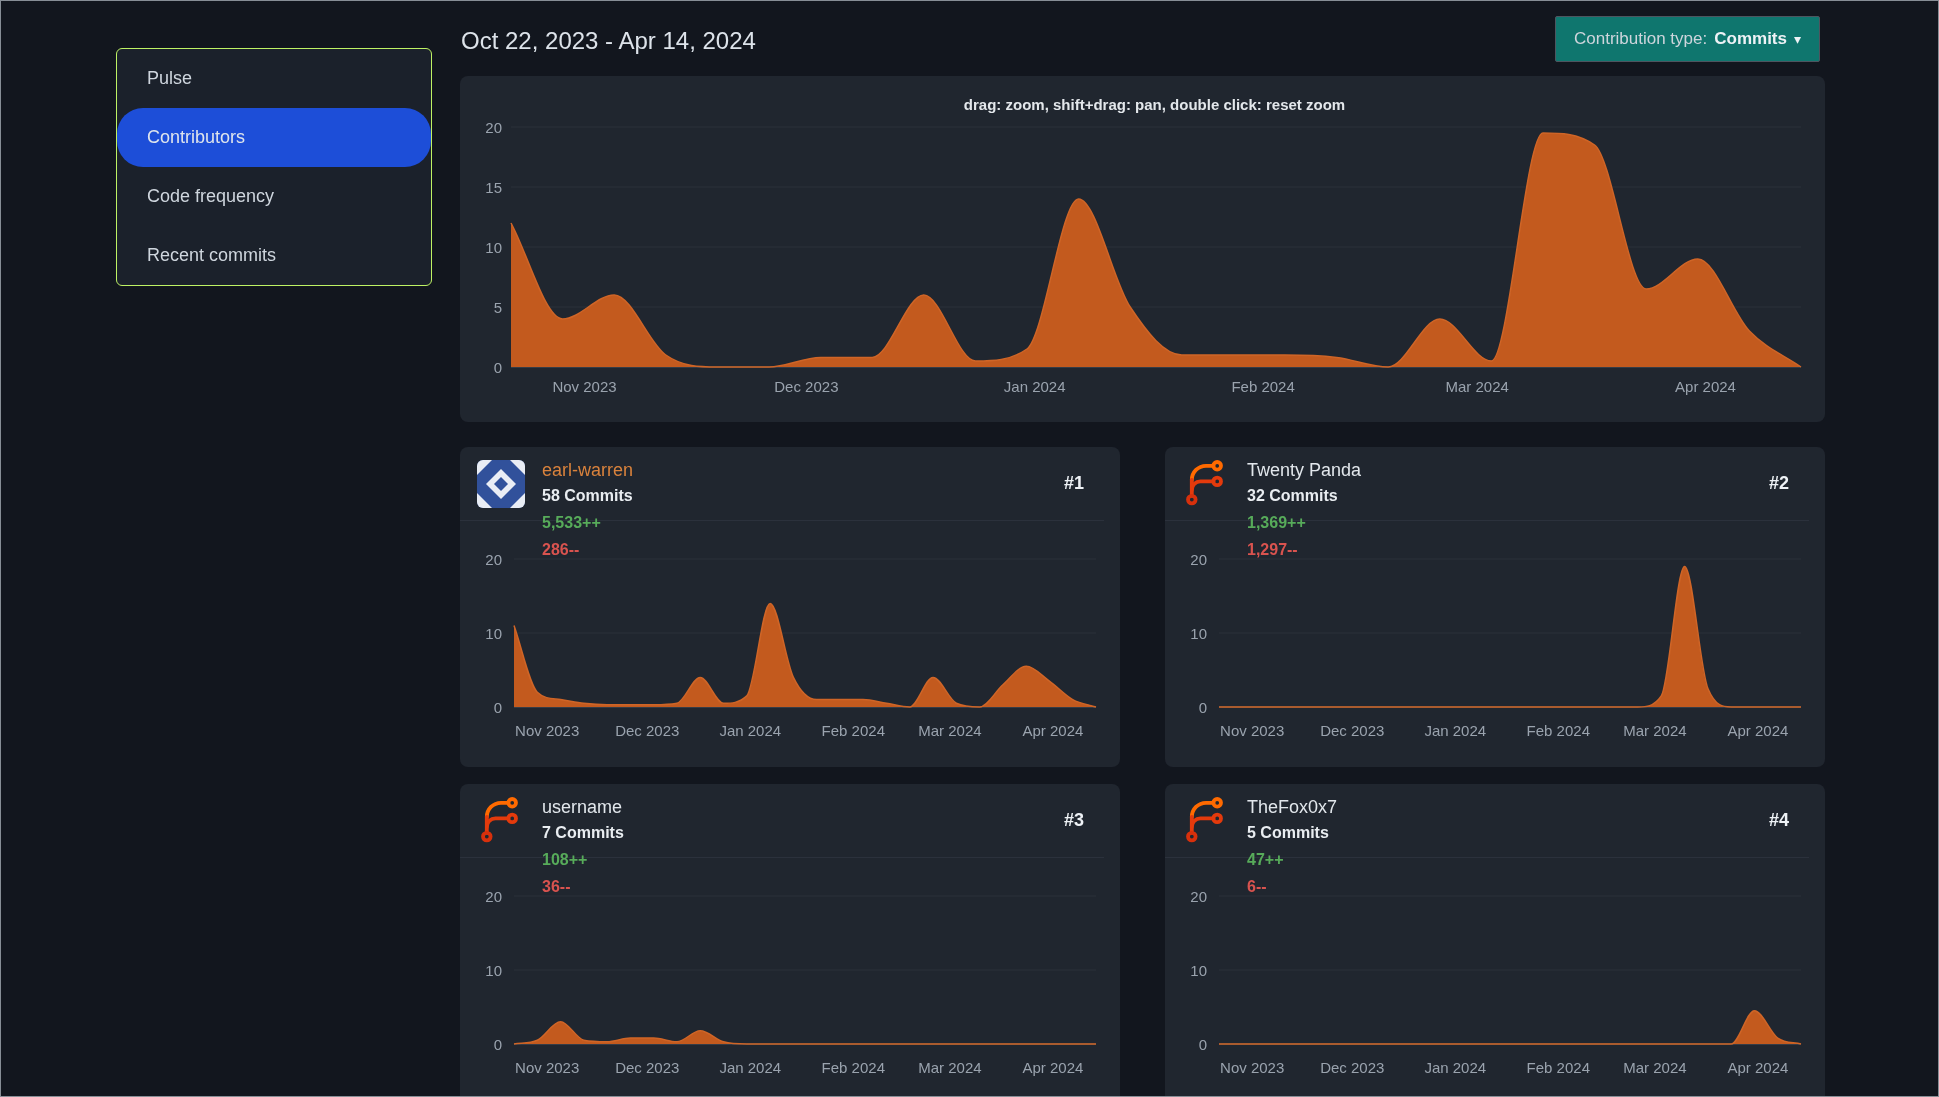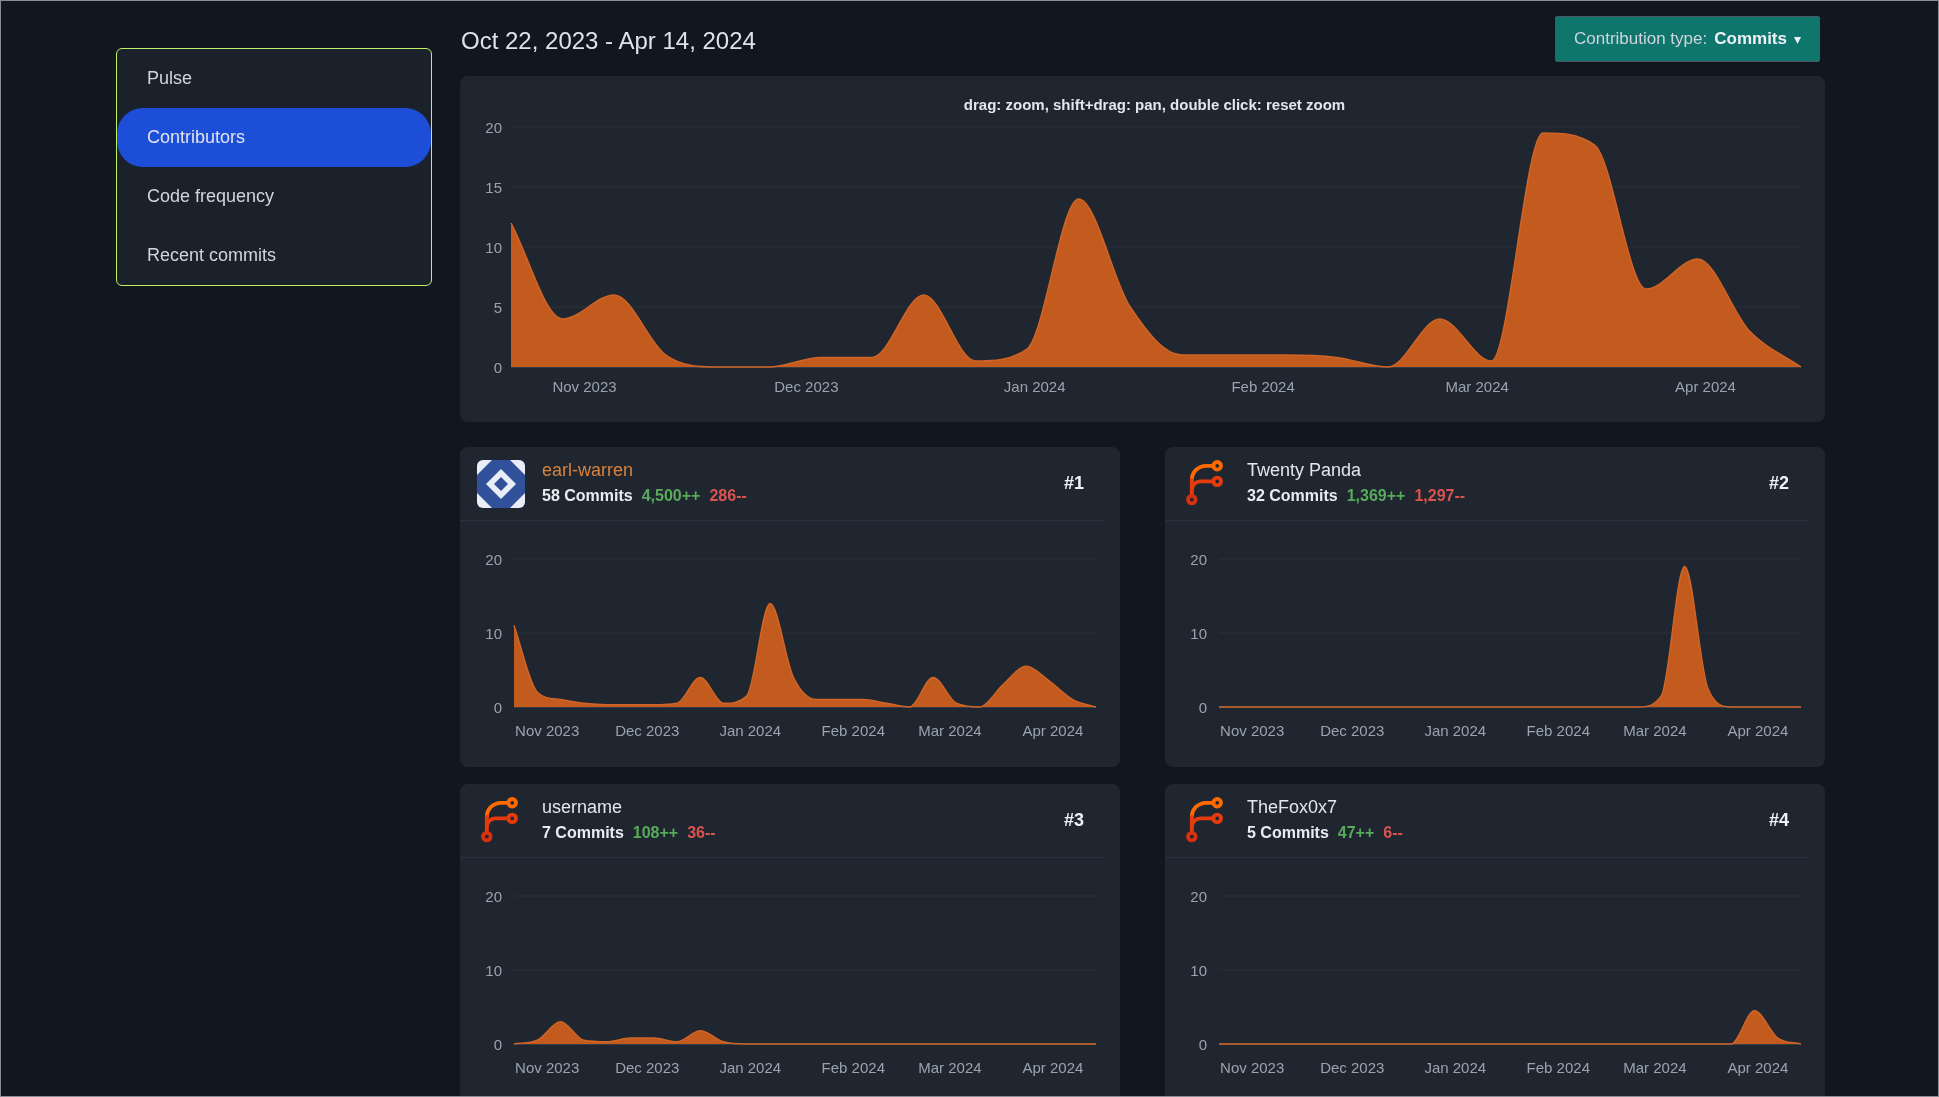--- a/index.html
+++ b/index.html
@@ -58,21 +58,21 @@
   .avatar {
     position:absolute; left:17px; top:13px; width:48px; height:48px;
     border-radius:6px; overflow:hidden; cursor:pointer;
   }
   .c-name {
     position:absolute; left:82px; top:13px; font-size:18px;
     text-decoration:none; cursor:pointer;
   }
   .c-stats {
     position:absolute; left:82px; top:40px; font-size:16px; font-weight:bold;
-    color:#e9edf1; display:flex; gap:9px;
+    color:#e9edf1; display:flex; gap:9px;flex-direction:column;
   }
   .adds { color:#57ab5a; }
   .dels { color:#d9534f; }
   .rank { position:absolute; right:20px; top:26px; font-size:18px; font-weight:bold; color:#eef2f6; }
   svg.chart { position:absolute; left:0; top:0; display:block; }
 </style>
 </head>
 <body>
 
 <nav class="sidebar" id="sidebar">
@@ -141,21 +141,21 @@
                 <path d="M24 0 V7.5 L16.5 0 Z"></path>
                 <path d="M0 24 V16.5 L7.5 24 Z"></path>
                 <path d="M24 24 H16.5 L24 16.5 Z"></path>
                 <path d="M12 4.5 L19.5 12 L12 19.5 L4.5 12 Z"></path>
               </g>
               <path d="M12 8.5 L15.5 12 L12 15.5 L8.5 12 Z" fill="#31519b"></path>
             </svg></div>
       <a class="c-name" style="color: rgb(217, 130, 60);">earl-warren</a>
       <div class="c-stats">
         <span class="commits">58 Commits</span>
-        <span class="adds">4,500++</span>
+        <span class="adds">5,533++</span>
         <span class="dels">286--</span>
       </div>
       <div class="rank">#1</div>
     </div>
   </div>
 
   <div class="card">
     <svg class="chart mini" viewBox="0 0 660 320" width="660" height="320" font-family="&quot;Liberation Sans&quot;, sans-serif">
           <line x1="54" y1="260.0" x2="636" y2="260.0" stroke="#4b535e" stroke-width="1"></line>
           <text x="42" y="260.0" text-anchor="end" dominant-baseline="central" font-size="15" fill="#9aa3ae">0</text>

